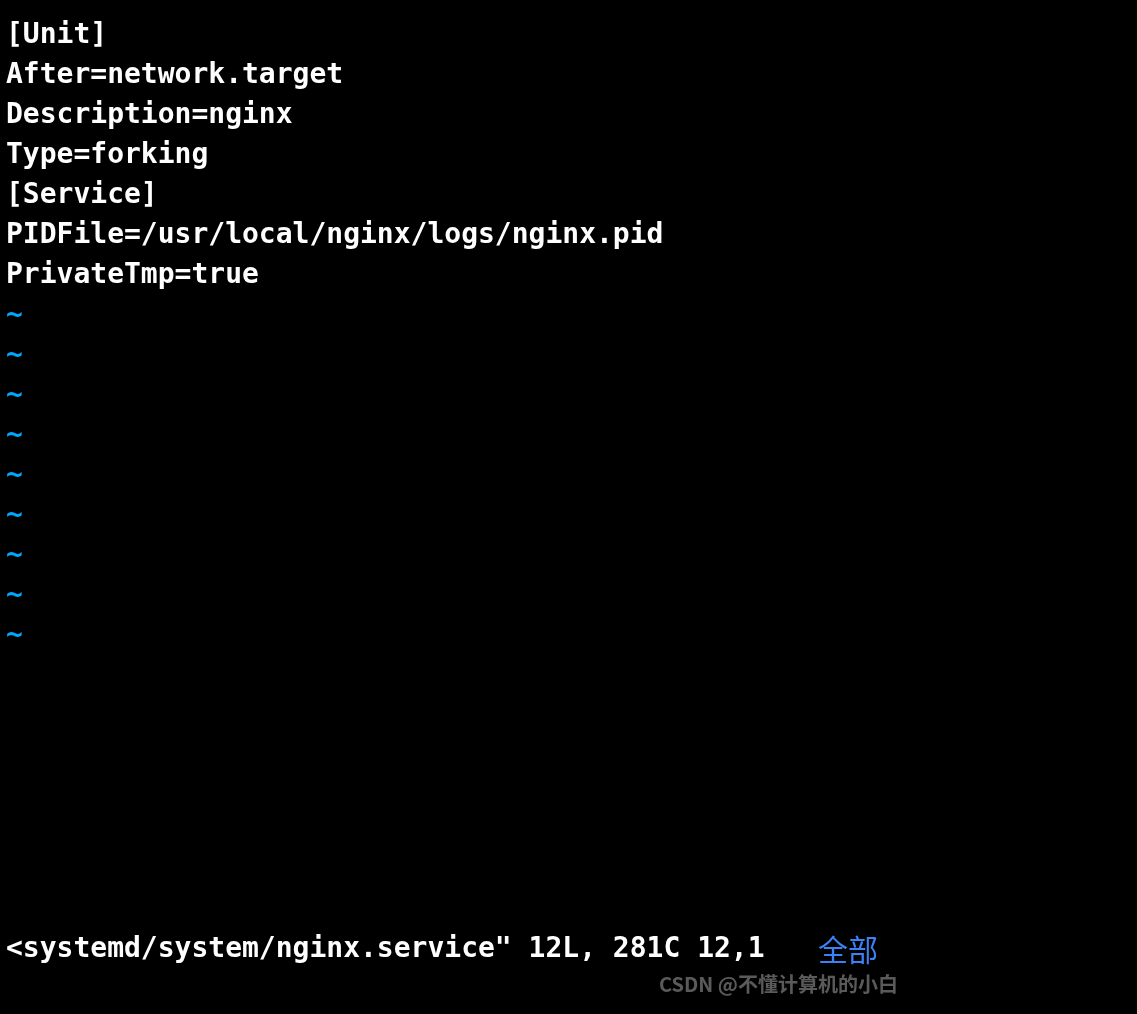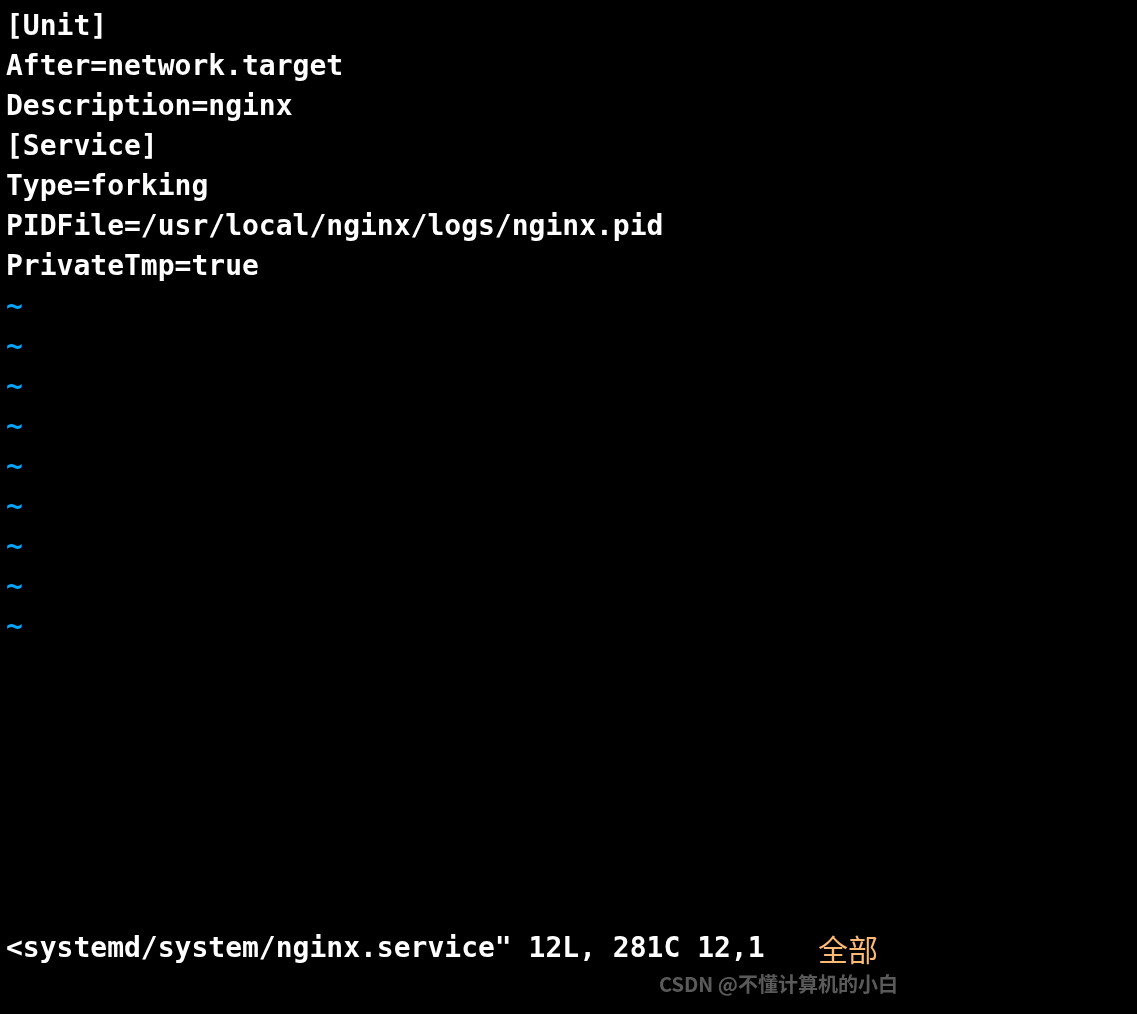--- a/index.html
+++ b/index.html
@@ -14,21 +14,21 @@
     position: relative;
     width: 912px;
     height: 1014px;
     background: #000;
     font-family: "DejaVu Sans Mono", "Liberation Mono", Consolas, Menlo, monospace;
     font-size: 28px;
     line-height: 40px;
     font-weight: 600;
     color: #fff;
     box-sizing: border-box;
-    padding-top: 6px;
+    padding-top: 14px;
     padding-left: 6px;
   }
   .line {
     white-space: pre;
     height: 40px;
   }
   .tilde {
     color: #00a8ff;
     font-weight: 700;
   }
@@ -49,42 +49,42 @@
     font-size: 28px;
     color: #fff;
   }
   .status-left { flex: 0 0 auto; }
   .status-right {
     margin-left: auto;
     padding-right: 28px;
     font-family: "Noto Sans CJK SC", "Microsoft YaHei", sans-serif;
     font-weight: 400;
     font-size: 30px;
-    color: #fdba74;
+    color: #3b82f6;
   }
   .watermark {
     position: absolute;
     right: 14px;
     bottom: 10px;
     font-family: "Noto Sans CJK SC", "Microsoft YaHei", sans-serif;
     font-size: 20px;
     color: rgba(200,200,200,0.45);
     font-weight: 700;
   }
 </style>
 </head>
 <body>
 
 <div class="terminal">
   <div id="buffer">
       <div class="line">[Unit]</div>
       <div class="line">After=network.target</div>
       <div class="line">Description=nginx</div>
+      <div class="line">Type=forking</div>
       <div class="line">[Service]</div>
-      <div class="line">Type=forking</div>
       <div class="line">PIDFile=/usr/local/nginx/logs/nginx.pid</div>
       <div class="line">PrivateTmp=true</div>
       <div class="line tilde">~</div>
       <div class="line tilde">~</div>
       <div class="line tilde">~</div>
       <div class="line tilde">~</div>
       <div class="line tilde">~</div>
       <div class="line tilde">~</div>
       <div class="line tilde">~</div>
       <div class="line tilde">~</div>

